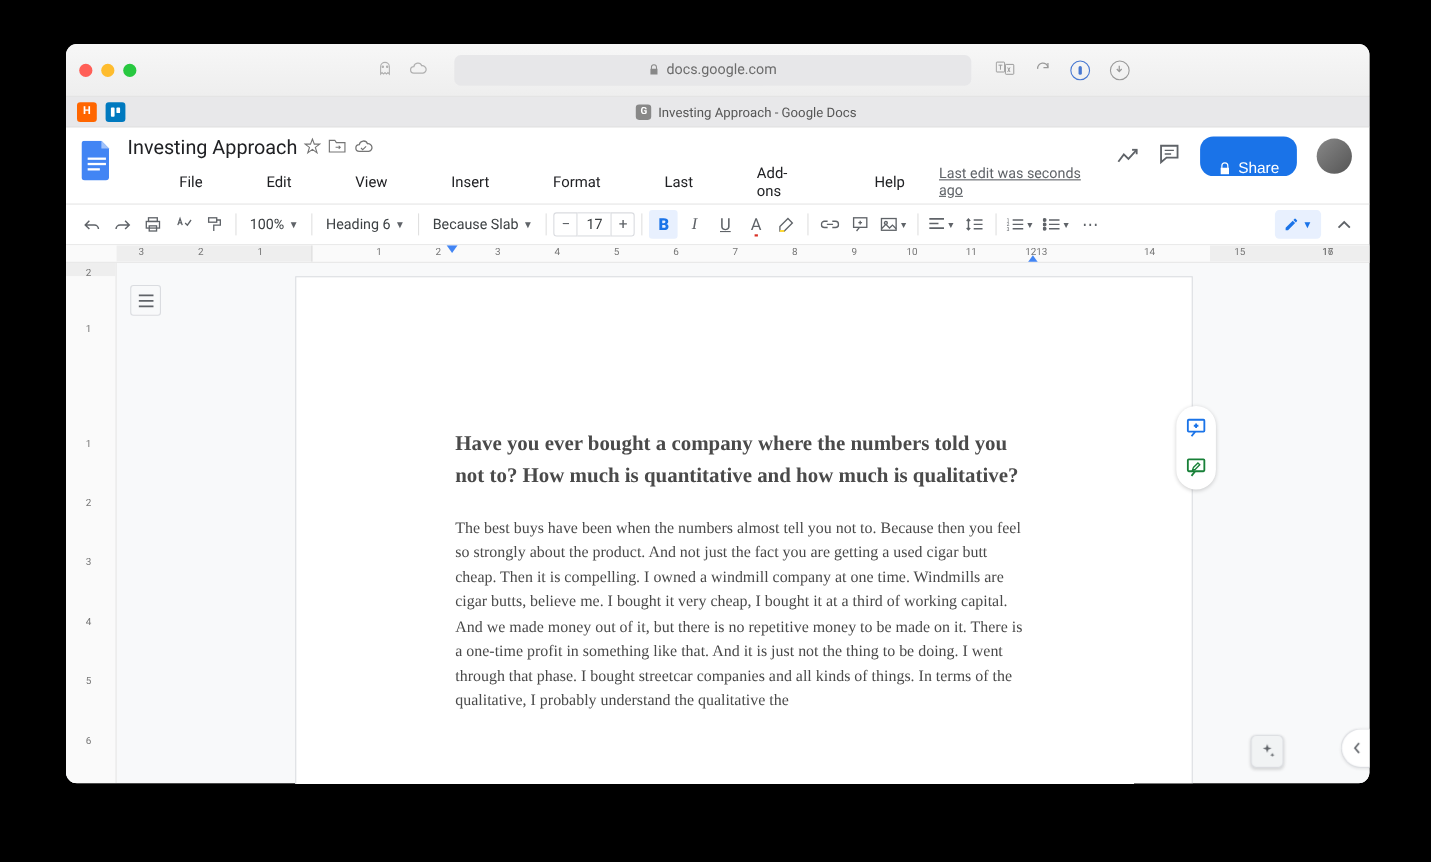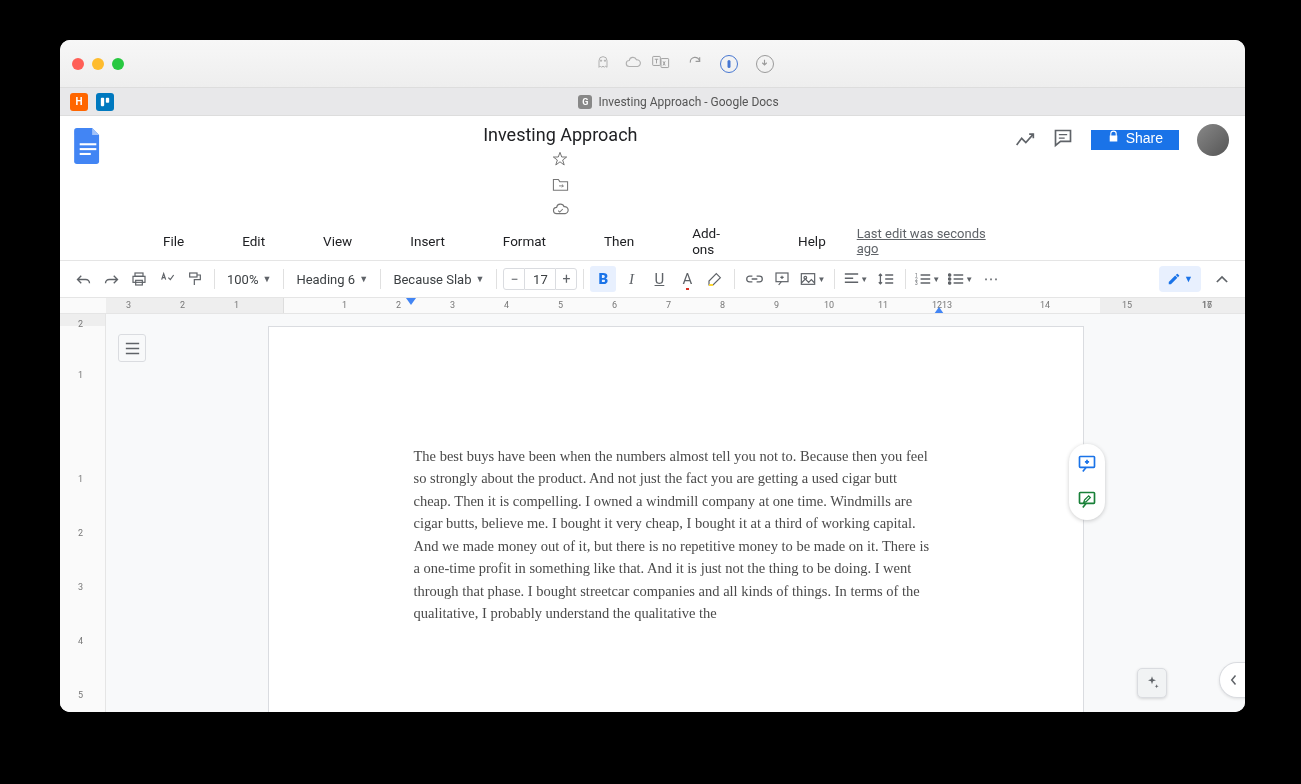--- a/index.html
+++ b/index.html
@@ -23,29 +23,29 @@
   .tabicon.hn { background:#ff6600; }
   .tabicon.tr { background:#0079bf; }
   .tab-title { flex:1; text-align:center; color:#555; font-size:12px; display:flex; align-items:center; justify-content:center; gap:6px; }
   .tab-favicon { width:14px; height:14px; background:#888; border-radius:3px; display:flex; align-items:center; justify-content:center; color:#fff; font-size:9px; font-weight:bold; }
   
   .docs-chrome { background:#fff; }
   .docs-header { display:flex; align-items:flex-start; padding: 8px 12px 0 10px; gap: 10px; }
   .docs-logo { width:36px; height:44px; display:flex; align-items:center; justify-content:center; }
   .docs-logo svg { width:28px; height:36px; }
   .docs-title-area { flex:1; }
-  .docs-title-row { display:flex; align-items:center; gap:6px;flex-direction:column; }
+  .docs-title-row { display:flex; align-items:center; gap:6px; }
   .docs-title { font-size:18px; color:#202124; letter-spacing:0; }
   .title-icon { color:#757575; font-size:15px; }
   .menu-row { display:flex; align-items:center; gap:4px; font-size:13.5px; color:#202124; margin-top:2px; }
   .menu-item { padding: 3px 7px; border-radius:3px; cursor:pointer;margin-left:40px; }
   .last-edit { color:#5f6368; text-decoration: underline; margin-left: 20px; font-size:13px; }
   .header-right { display:flex; align-items:center; gap:18px; padding-right:4px; }
   .hr-icon { color:#5f6368; font-size:20px; }
-  .share-btn { background:#1a73e8; color:#fff; border:none; border-radius:0; height:20px; padding:0 16px; font-size:14px; font-weight:500; display:flex; align-items:flex-start; gap:6px; cursor:pointer; }
+  .share-btn { background:#1a73e8; color:#fff; border:none; border-radius:12px; height:36px; padding:0 16px; font-size:14px; font-weight:500; display:flex; align-items:flex-end; gap:6px; cursor:pointer; }
   .avatar { width:32px; height:32px; border-radius:50%; background:linear-gradient(135deg,#888,#555); }
   
   .toolbar { height:38px; border-top:1px solid #e5e5e5; border-bottom:1px solid #e5e5e5; display:flex; align-items:center; padding:0 10px; gap:2px; }
   .tbtn { min-width:26px; height:26px; display:flex; align-items:center; justify-content:center; color:#5f6368; font-size:15px; border-radius:3px; cursor:pointer; padding:0 3px; }
   .tbtn.bold-active { color:#1a73e8; background:#e8f0fe; font-weight:bold; }
   .tsep { width:1px; height:20px; background:#e0e0e0; margin:0 4px; }
   .tsel { display:flex; align-items:center; gap:4px; font-size:13px; color:#3c4043; padding:0 6px; height:26px; cursor:pointer; }
   .tsel .caret { font-size:9px; color:#5f6368; }
   .fontsize { display:flex; align-items:center; gap:0; }
   .fsbtn { width:22px; height:22px; border:1px solid #dadce0; display:flex; align-items:center; justify-content:center; font-size:14px; color:#5f6368; cursor:pointer; }
@@ -102,20 +102,26 @@
           <path d="M6 20v-10a6 6 0 0112 0v10l-2-2-2 2-2-2-2 2-2-2z"></path>
           <circle cx="9" cy="10" r="1" fill="#b0b0b0"></circle>
           <circle cx="15" cy="10" r="1" fill="#b0b0b0"></circle>
         </svg>
     </span>
     <span class="tb-icon">
       <svg width="18" height="14" viewBox="0 0 24 18" fill="none" stroke="#b0b0b0" stroke-width="1.5">
           <path d="M7 15a4 4 0 010-8 5 5 0 019.6-1A4 4 0 1118 15H7z"></path>
         </svg>
     </span>
+    <div class="addrbar">
+      <svg width="11" height="11" viewBox="0 0 24 24" fill="#888">
+          <path d="M6 10V7a6 6 0 1112 0v3h1v11H5V10h1zm2 0h8V7a4 4 0 10-8 0v3z"></path>
+        </svg>
+      <span>docs.google.com</span>
+    </div>
     <div class="tb-right">
       <span class="ic">
         <svg width="18" height="14" viewBox="0 0 26 18" fill="none" stroke="#9a9a9a" stroke-width="1.3">
             <rect x="1" y="1" width="11" height="13" rx="1"></rect>
             <rect x="13" y="4" width="11" height="13" rx="1"></rect>
             <path d="M4 5h5M6.5 5v6M16 8l3 6m0-6l-3 6"></path>
           </svg>
       </span>
       <span class="ic">
         <svg width="14" height="14" viewBox="0 0 24 24" fill="none" stroke="#9a9a9a" stroke-width="2">
@@ -182,21 +188,21 @@
                 <path d="M9 11l2 2 4-4" stroke-width="1.3"></path>
               </svg>
           </span>
         </div>
         <div class="menu-row">
           <span class="menu-item">File</span>
           <span class="menu-item">Edit</span>
           <span class="menu-item">View</span>
           <span class="menu-item">Insert</span>
           <span class="menu-item">Format</span>
-          <span class="menu-item">Then</span>
+          <span class="menu-item">Last</span>
           <span class="menu-item">Add-ons</span>
           <span class="menu-item">Help</span>
           <span class="last-edit">Last edit was seconds ago</span>
         </div>
       </div>
       <div class="header-right">
         <span class="hr-icon">
           <svg width="20" height="14" viewBox="0 0 24 16" fill="none" stroke="#5f6368" stroke-width="2">
               <path d="M2 14l6-8 5 5 9-10"></path>
               <path d="M17 1h5v5"></path>
@@ -399,20 +405,21 @@
       <span class="vtick" style="top:484px">7</span>
 
     </div>
     <div class="canvas">
       <div class="outline-icon">
         <svg width="15" height="13" viewBox="0 0 18 14" stroke="#5f6368" stroke-width="1.6" fill="none">
             <path d="M1 1h16M1 7h16M1 13h16M1 7h4" stroke-width="2"></path>
           </svg>
       </div>
       <div class="page">
+        <div class="h2txt">Have you ever bought a company where the numbers told you not to? How much is quantitative and how much is qualitative?</div>
         <div class="bodytxt">The best buys have been when the numbers almost tell you not to. Because then you feel so strongly about the product. And not just the fact you are getting a used cigar butt cheap. Then it is compelling. I owned a windmill company at one time. Windmills are cigar butts, believe me. I bought it very cheap, I bought it at a third of working capital. And we made money out of it, but there is no repetitive money to be made on it. There is a one-time profit in something like that. And it is just not the thing to be doing. I went through that phase. I bought streetcar companies and all kinds of things. In terms of the qualitative, I probably understand the qualitative the</div>
       </div>
       <div class="side-widgets">
         <div class="sw blue">
           <svg width="20" height="20" viewBox="0 0 24 24" fill="none" stroke="#1a73e8" stroke-width="2">
               <rect x="3" y="3" width="18" height="13" rx="1"></rect>
               <path d="M7 21l4-5"></path>
               <path d="M12 7v5M9.5 9.5h5"></path>
             </svg>
         </div>

